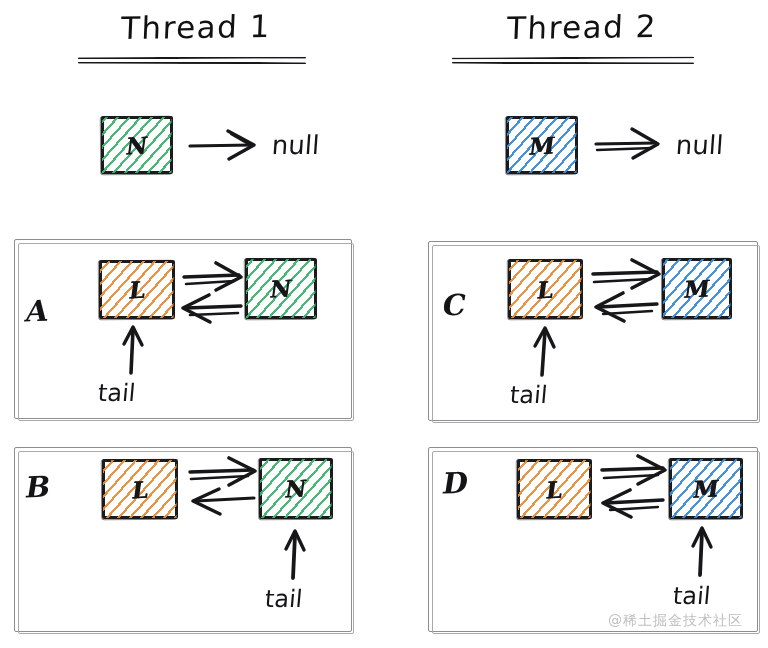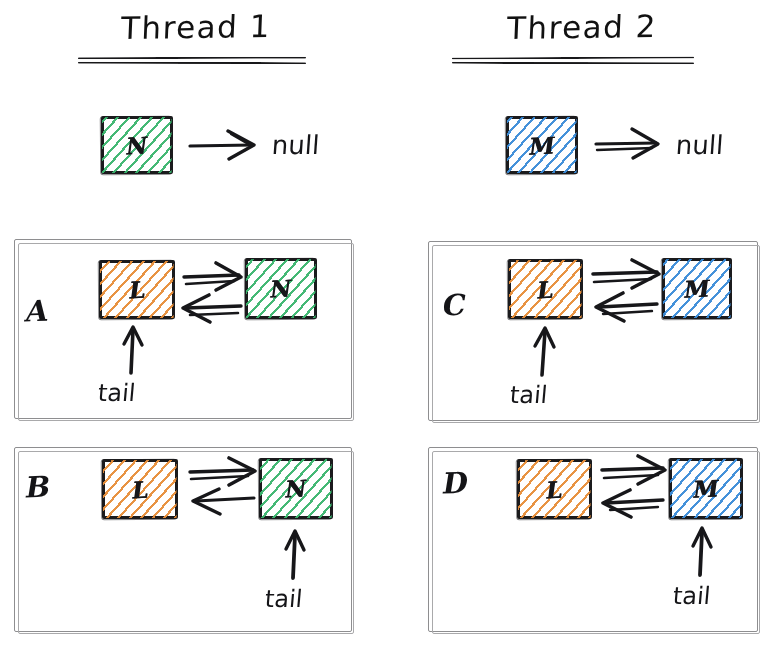--- a/index.html
+++ b/index.html
@@ -328,14 +328,15 @@
       <path d="M658 507 L610 510" stroke-width="2.4"></path>
       <path d="M630 490 L603 503 L631 517" stroke-width="3.6"></path>
     </g>
     <g>
       <path d="M700 575 L702 532" stroke-width="3.8"></path>
       <path d="M693 546 L702 528 L711 547" stroke-width="3.4"></path>
     </g>
 
   </svg>
 
+  <div class="watermark" style="left:608px; top:612px;">@稀土掘金技术社区</div>
 
 </div>
 
 </body></html>

